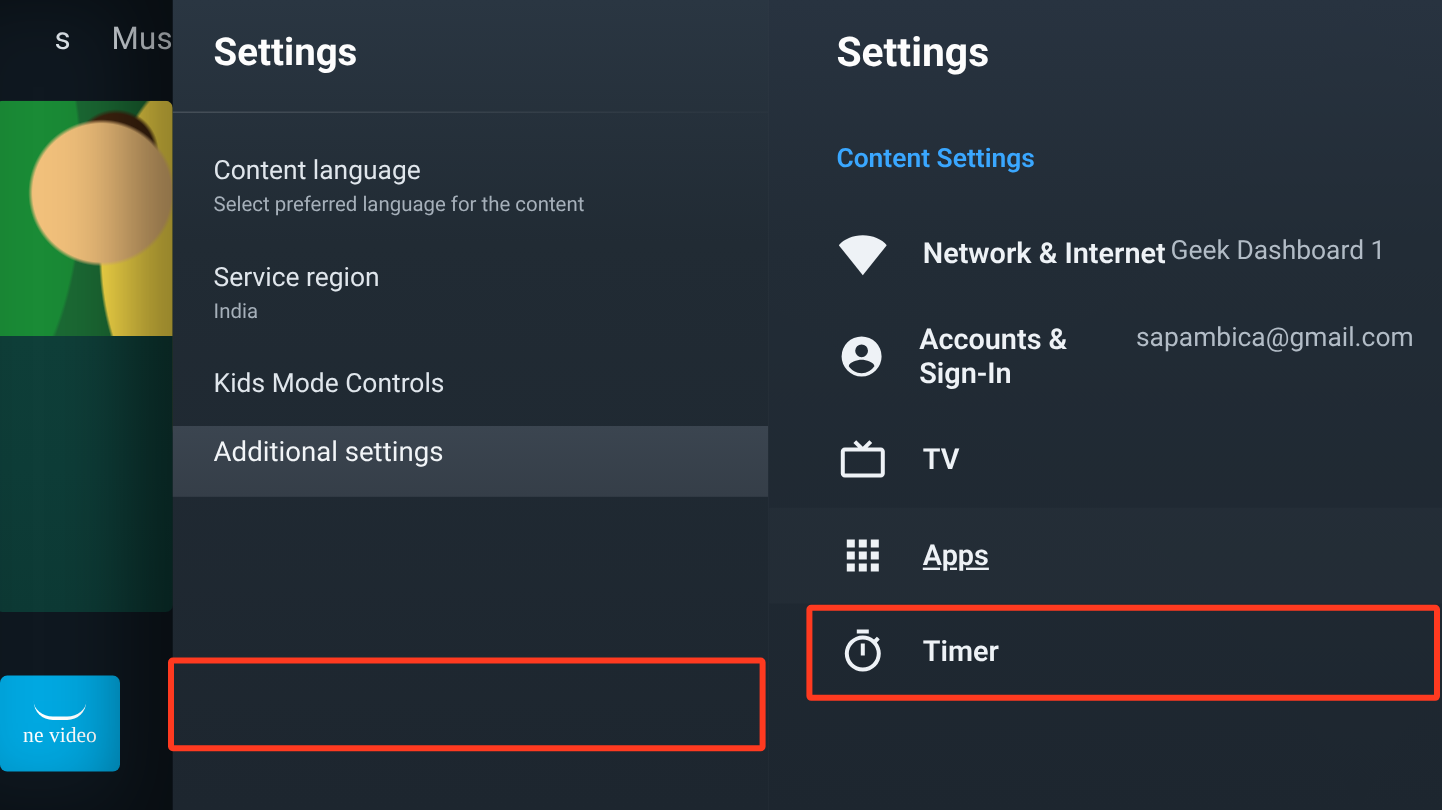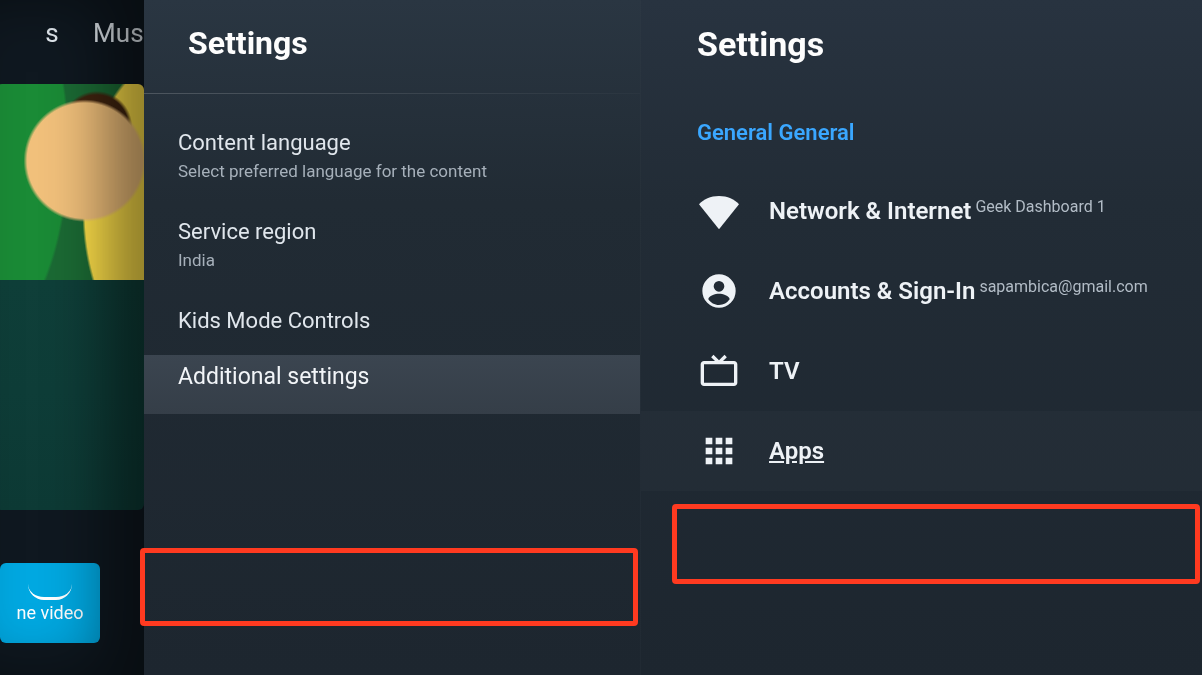--- a/index.html
+++ b/index.html
@@ -51,36 +51,37 @@
     height: 80px;
     background: #00a8e1;
     border-radius: 6px;
     color: #fff;
     font-size: 18px;
     display: flex;
     flex-direction: column;
     align-items: center;
     justify-content: center;
     padding: 6px 4px;
+    font-family: Liberation Serif, serif;
   }
   .app-tile .smile {
     width: 44px; height: 16px; border: 3px solid #fff; border-top: none; border-left: none; border-right: none; border-radius: 0 0 44px 44px; margin-bottom: 2px;
   }
 
   
   .panel {
     height: 675px;
     position: relative;
     background: linear-gradient(180deg, #2a3642 0%, #212b34 30%, #1d262f 100%);
   }
   .panel-title {
     color: #fdfdfd;
     font-weight: 700;
     font-size: 32px;
-    padding: 24px 0 28px 44px;
+    padding: 24px 0 28px 34px;
   }
 
   
   .panel-left {
     width: 496px;
   }
   .panel-left .panel-title { border-bottom: 0; position: relative; }
   .panel-left .panel-title::after {
     content: "";
     position: absolute;
@@ -154,21 +155,21 @@
     width: 44px;
     height: 44px;
     display: flex;
     align-items: center;
     justify-content: center;
     color: #eef2f6;
   }
   .item-right .icon svg { width: 40px; height: 40px; fill: currentColor; }
   .item-right .texts { display: flex; flex-direction: row; gap: 4px; }
   .item-right .texts .title { font-size: 24px; font-weight: 600; color: #eef2f6; }
-  .item-right .texts .sub { font-size: 16px; color: #b2bcc6; font-weight: 400; }
+  .item-right .texts .sub { font-size: 22px; color: #b2bcc6; font-weight: 400; }
 
   .item-right.boxed {
     background: rgba(255,255,255,0.02);
     text-decoration: underline;
   }
 
   .callout-right {
     position: absolute;
     border: 5px solid #ff3a20;
     border-radius: 4px;
@@ -227,21 +228,21 @@
       <div class="item-left highlight">
         <div class="title">Additional settings</div>
       </div>
 
     </div>
   </div>
 
   <div class="panel panel-right">
     <div class="panel-title">Settings</div>
 
-    <div class="section-header">General General</div>
+    <div class="section-header">Content Settings</div>
 
     <div class="list-right">
 
       <div class="item-right">
         <span class="icon">
           <svg viewBox="0 0 24 24">
               <path d="M12 3C7.03 3 2.53 4.94 0 8l12 15L24 8c-2.53-3.06-7.03-5-12-5z"></path>
             </svg>
         </span>
         <div class="texts">
@@ -277,20 +278,30 @@
         <span class="icon">
           <svg viewBox="0 0 24 24">
               <path d="M4 4h4v4H4V4zm6 0h4v4h-4V4zm6 0h4v4h-4V4zM4 10h4v4H4v-4zm6 0h4v4h-4v-4zm6 0h4v4h-4v-4zM4 16h4v4H4v-4zm6 0h4v4h-4v-4zm6 0h4v4h-4v-4z"></path>
             </svg>
         </span>
         <div class="texts">
           <span class="title">Apps</span>
         </div>
       </div>
 
+      <div class="item-right">
+        <span class="icon">
+          <svg viewBox="0 0 24 24">
+              <path d="M15 1H9v2h6V1zm-4 13h2V8h-2v6zm8.03-6.61l1.42-1.42a11 11 0 0 0-1.41-1.41l-1.42 1.42A8.96 8.96 0 0 0 12 4a9 9 0 1 0 9 9c0-2.12-.74-4.07-1.97-5.61zM12 20a7 7 0 1 1 0-14 7 7 0 0 1 0 14z"></path>
+            </svg>
+        </span>
+        <div class="texts">
+          <span class="title">Timer</span>
+        </div>
+      </div>
 
     </div>
   </div>
 
   <div class="callout-red callout-left"></div>
   <div class="callout-red callout-right"></div>
 
 </div>
 
 </body></html>

